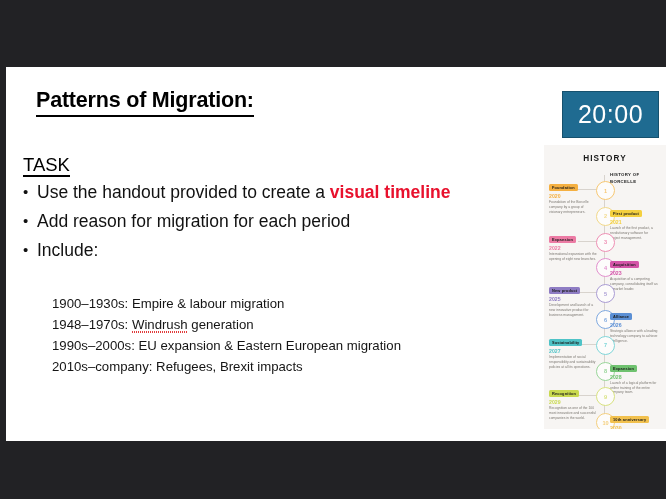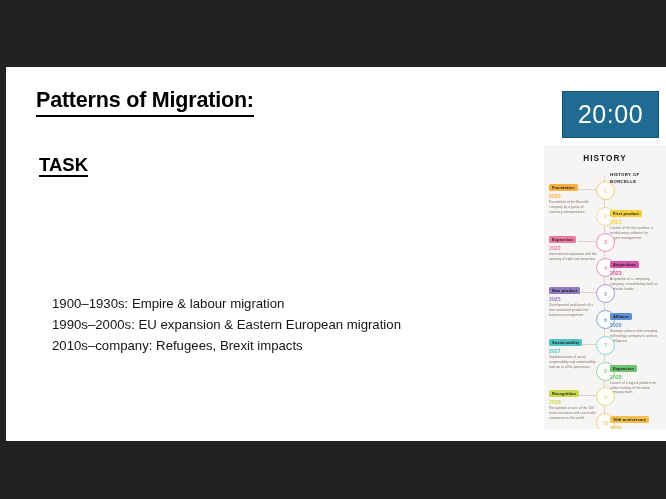--- a/index.html
+++ b/index.html
@@ -54,23 +54,22 @@
   .slide-title .tline {
     display: inline-block;
     border-bottom: 2px solid #000;
     padding-bottom: 0px;
   }
   
   .task-heading {
     position: absolute;
     left: 17px; top: 87px;
     font-size: 18.5px;
-    font-weight: bold;
+    font-weight: normal;
     color: #000;
-    margin-left: 16px;
   }
   .task-heading span {
     border-bottom: 2px solid #000;
   }
   
   .bullets {
     position: absolute;
     left: 15px; top: 114px;
     width: 505px;
   }
@@ -226,24 +225,38 @@
   <div class="slide">
 
     <div class="slide-title">
       <span class="tline">Patterns of Migration:</span><br>
     </div>
 
     <div class="task-heading">
       <span>TASK</span>
     </div>
 
+    <div class="bullets">
+      <div class="bullet">
+        <span>Use the handout provided to create a </span><span class="hl-red">visual timeline</span>
+      </div>
+      <div class="bullet">
+        <span>Add reason for migration for each period</span>
+      </div>
+      <div class="bullet">
+        <span>Include:</span>
+      </div>
+    </div>
 
     <div class="sublist">
       <div class="sub-item">
         <span>1900–1930s: Empire &amp; labour migration</span>
+      </div>
+      <div class="sub-item">
+        <span>1948–1970s: </span><span class="spell">Windrush</span><span> generation</span>
       </div>
       <div class="sub-item">
         <span>1990s–2000s: EU expansion &amp; Eastern European migration</span>
       </div>
       <div class="sub-item">
         <span>2010s–company: Refugees, Brexit impacts</span>
       </div>
     </div>
 
     <div class="timer-badge">

